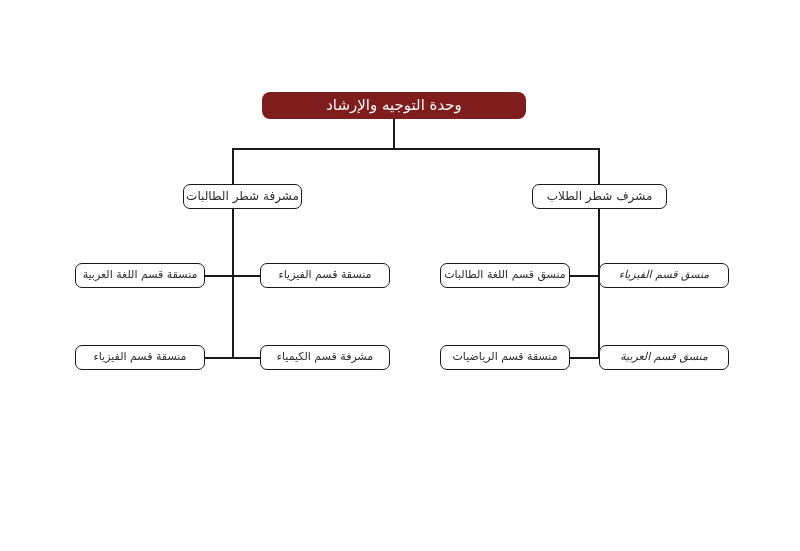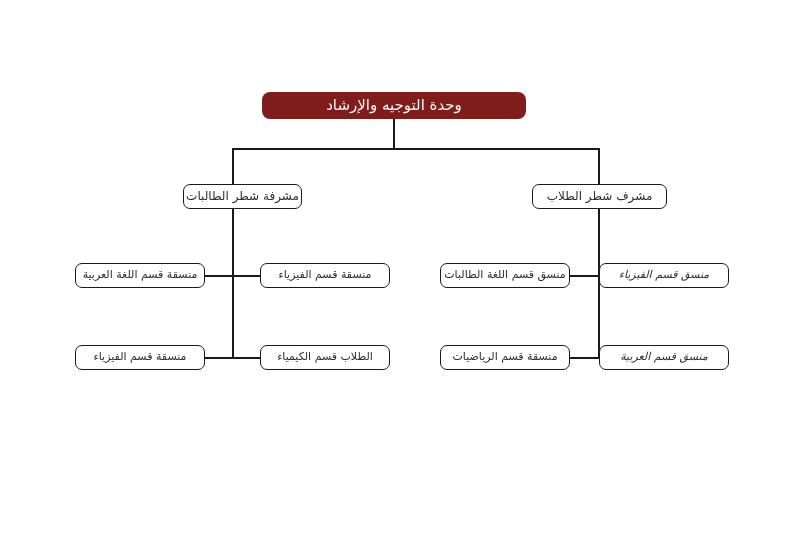--- a/index.html
+++ b/index.html
@@ -91,21 +91,21 @@
   <div id="sup-left" class="node node-supervisor" dir="rtl">مشرفة شطر الطالبات</div>
 
   <div id="sup-right" class="node node-supervisor" dir="rtl">مشرف شطر الطلاب</div>
 
   <div id="leaf-f-inner-1" class="node node-leaf row1" dir="rtl">منسقة قسم الفيزياء</div>
 
   <div id="leaf-f-outer-1" class="node node-leaf row1" dir="rtl">منسقة قسم اللغة العربية</div>
 
   <div id="leaf-f-outer-2" class="node node-leaf row2" dir="rtl">منسقة قسم الفيزياء</div>
 
-  <div id="leaf-f-inner-2" class="node node-leaf row2" dir="rtl">الطلاب قسم الكيمياء</div>
+  <div id="leaf-f-inner-2" class="node node-leaf row2" dir="rtl">مشرفة قسم الكيمياء</div>
 
   <div id="leaf-m-outer-1" class="node node-leaf row1" dir="rtl">منسق قسم اللغة الطالبات</div>
 
   <div id="leaf-m-inner-1" class="node node-leaf row1" dir="rtl">منسق قسم الفيزياء</div>
 
   <div id="leaf-m-outer-2" class="node node-leaf row2" dir="rtl">منسقة قسم الرياضيات</div>
 
   <div id="leaf-m-inner-2" class="node node-leaf row2" dir="rtl">منسق قسم العربية</div>
 
 </div>

